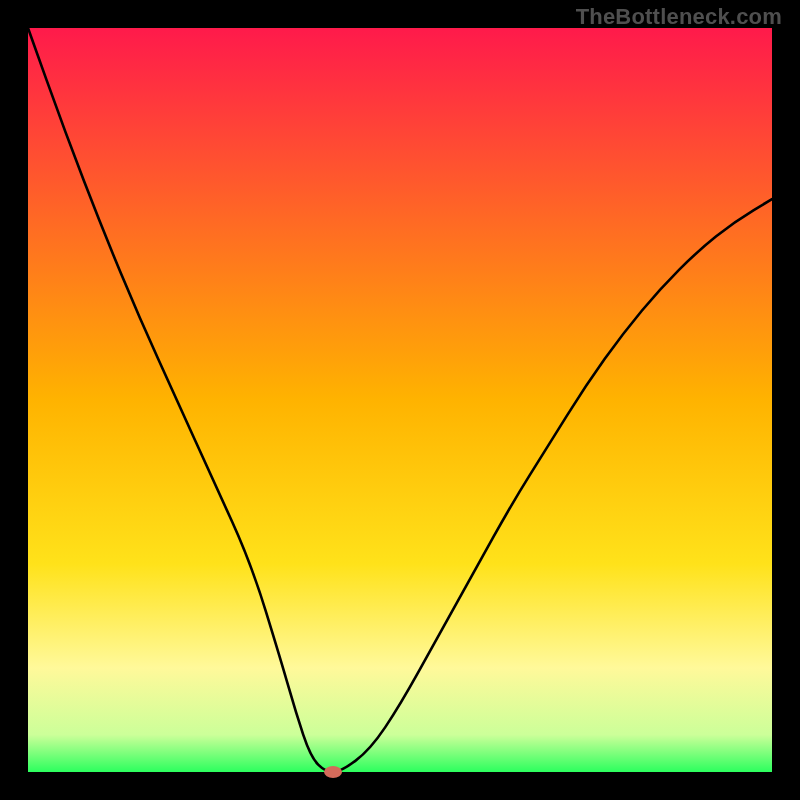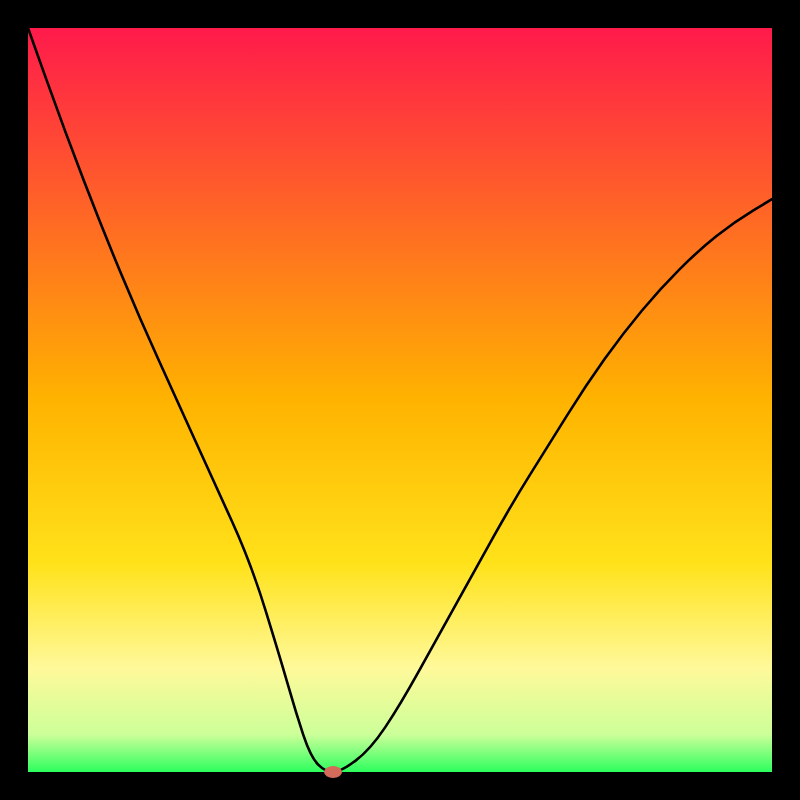--- a/index.html
+++ b/index.html
@@ -30,20 +30,21 @@
   svg {
     position: absolute;
     left: 0;
     top: 0;
   }
 </style>
 </head>
 <body>
 <div class="frame">
 
+  <div class="watermark">TheBottleneck.com</div>
 
   <svg id="chart-svg" width="800" height="800">
     <defs>
       <linearGradient id="bg-grad" x1="0" y1="0" x2="0" y2="1">
           <stop offset="0%" stop-color="#ff1a4b"></stop>
           <stop offset="50%" stop-color="#ffb300"></stop>
           <stop offset="72%" stop-color="#ffe21a"></stop>
           <stop offset="86%" stop-color="#fff99a"></stop>
           <stop offset="95%" stop-color="#ccff99"></stop>
           <stop offset="100%" stop-color="#2cff5e"></stop>

